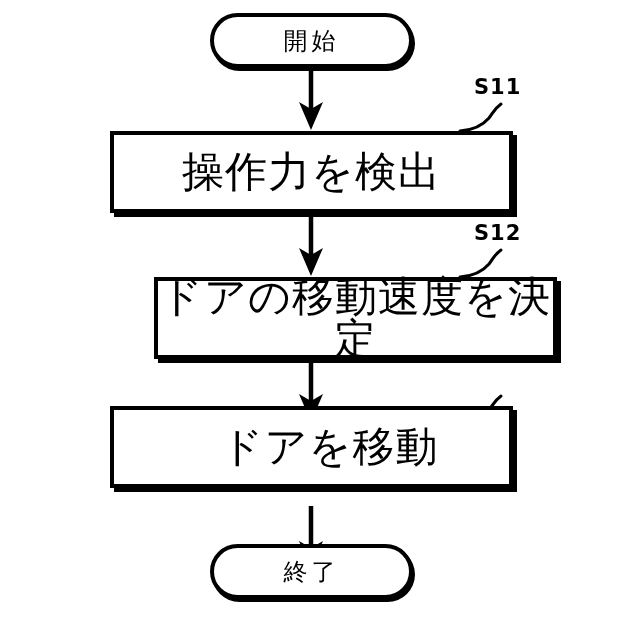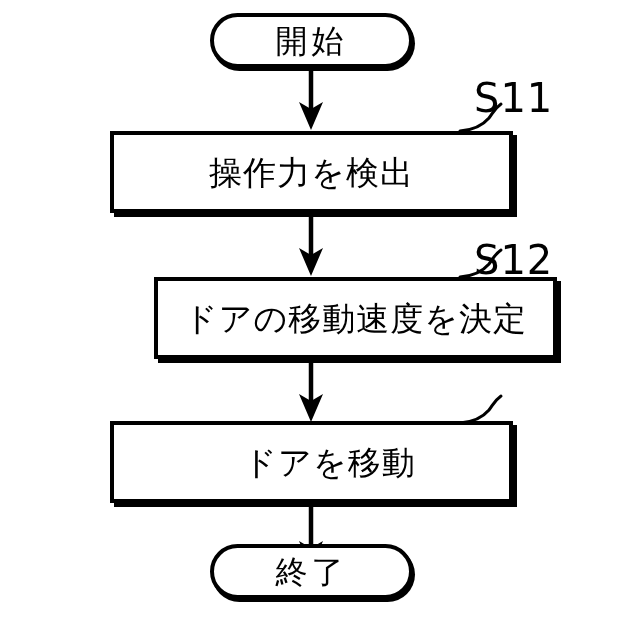--- a/index.html
+++ b/index.html
@@ -33,46 +33,46 @@
     justify-content: center;
     text-align: center;
     line-height: 1;
   }
   .terminal {
     left: 210px;
     width: 203px;
     height: 55px;
     border-radius: 30px;
     box-shadow: 2px 3px 0 #000000;
-    font-size: 32px;
+    font-size: 24px;
     letter-spacing: 4px;
   }
   .terminal-start { top: 13px; }
   .terminal-end   { top: 544px; }
   .process {
     left: 110px;
     width: 403px;
     height: 82px;
     box-shadow: 4px 4px 0 #000000;
-    font-size: 33px;
+    font-size: 42px;
     letter-spacing: 1px;
   }
   .process-1 { top: 131px; }
   .process-2 { top: 277px; margin-left: 44px; }
-  .process-3 { top: 421px; padding-left: 36px; }
+  .process-3 { top: 406px; padding-left: 36px; }
   .step-label {
     position: absolute;
     left: 474px;
-    font-size: 40px;
-    font-weight: normal;
+    font-size: 21px;
+    font-weight: bold;
     letter-spacing: 1px;
     white-space: nowrap;
   }
   .step-label-1 { top: 75px; }
-  .step-label-2 { top: 221px; margin-top: 16px; }
+  .step-label-2 { top: 221px; }
   .step-label-3 { top: 367px; }
 </style>
 </head>
 <body>
 
 <div class="canvas">
 
   <svg class="arrow-layer" viewBox="0 0 640 640" xmlns="http://www.w3.org/2000/svg">
 
     <g>

